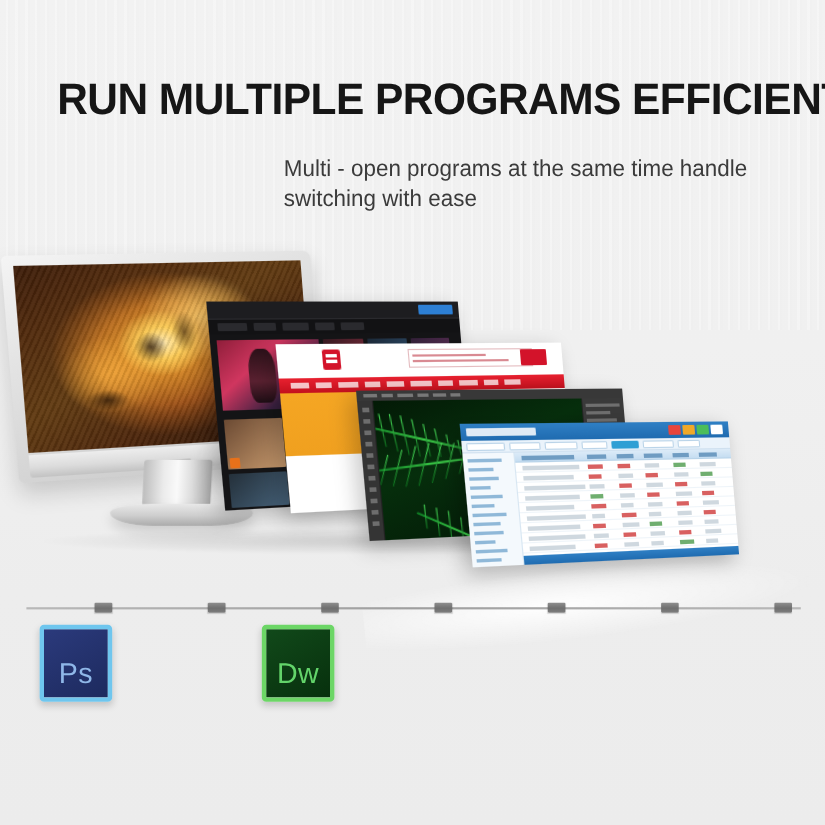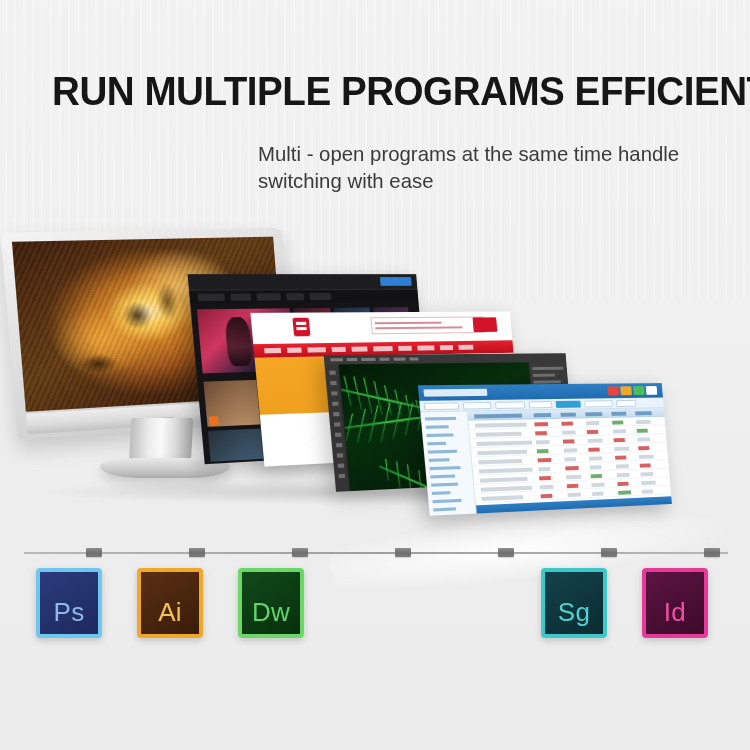--- a/index.html
+++ b/index.html
@@ -547,27 +547,18 @@
         <div class="tick" style="left: 474px;"></div>
         <div class="tick" style="left: 577px;"></div>
         <div class="tick" style="left: 680px;"></div>
       </div>
   </div>
 
   <div class="icons" id="icon-strip">
       <div class="app" style="left: 36px; border-color: rgb(111, 198, 238); background: linear-gradient(150deg, rgb(43, 58, 124) 0%, rgb(29, 42, 94) 100%); color: rgb(143, 183, 232);">
         <span>Ps</span>
       </div>
-      <div class="app" style="left: 137px; border-color: rgb(240, 168, 40); background: linear-gradient(150deg, rgb(90, 47, 20) 0%, rgb(58, 28, 9) 100%); color: rgb(244, 194, 74);">
-        <span>Ai</span>
-      </div>
       <div class="app" style="left: 238px; border-color: rgb(108, 214, 102); background: linear-gradient(150deg, rgb(17, 73, 26) 0%, rgb(7, 48, 13) 100%); color: rgb(99, 212, 106); text-align: right;">
         <span>Dw</span>
       </div>
-      <div class="app" style="left: 541px; border-color: rgb(61, 201, 201); background: linear-gradient(150deg, rgb(20, 66, 74) 0%, rgb(11, 43, 49) 100%); color: rgb(79, 210, 210);">
-        <span>Sg</span>
-      </div>
-      <div class="app" style="left: 642px; border-color: rgb(232, 56, 154); background: linear-gradient(150deg, rgb(92, 20, 66) 0%, rgb(60, 10, 42) 100%); color: rgb(239, 79, 166);">
-        <span>Id</span>
-      </div>
     </div>
 
 </div>
 
 </body></html>

